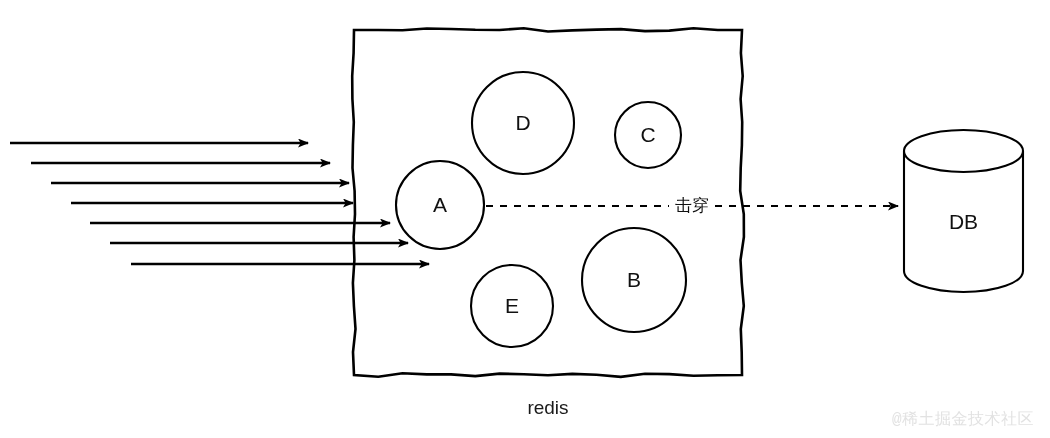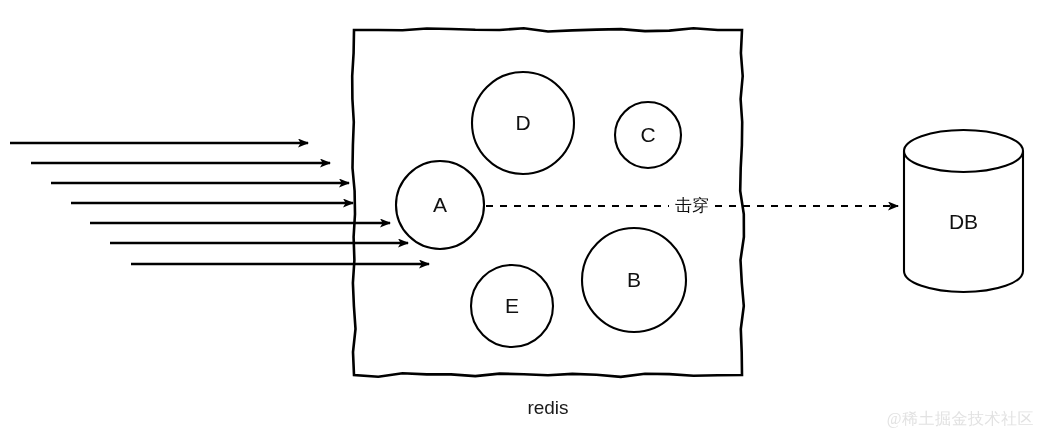--- a/index.html
+++ b/index.html
@@ -72,21 +72,21 @@
     text-anchor: middle;
     dominant-baseline: middle;
   }
   .edge-label-bg {
     fill: #ffffff;
   }
   .watermark-text {
     position: absolute;
     right: 16px;
     bottom: 8px;
-    font-family: Liberation Serif, serif;
+    font-family: Liberation Mono, monospace;
     font-size: 16px;
     color: #e2e2e2;
     letter-spacing: 0.5px;
     white-space: nowrap;
     user-select: none;
   }
 </style>
 </head>
 <body>
 

